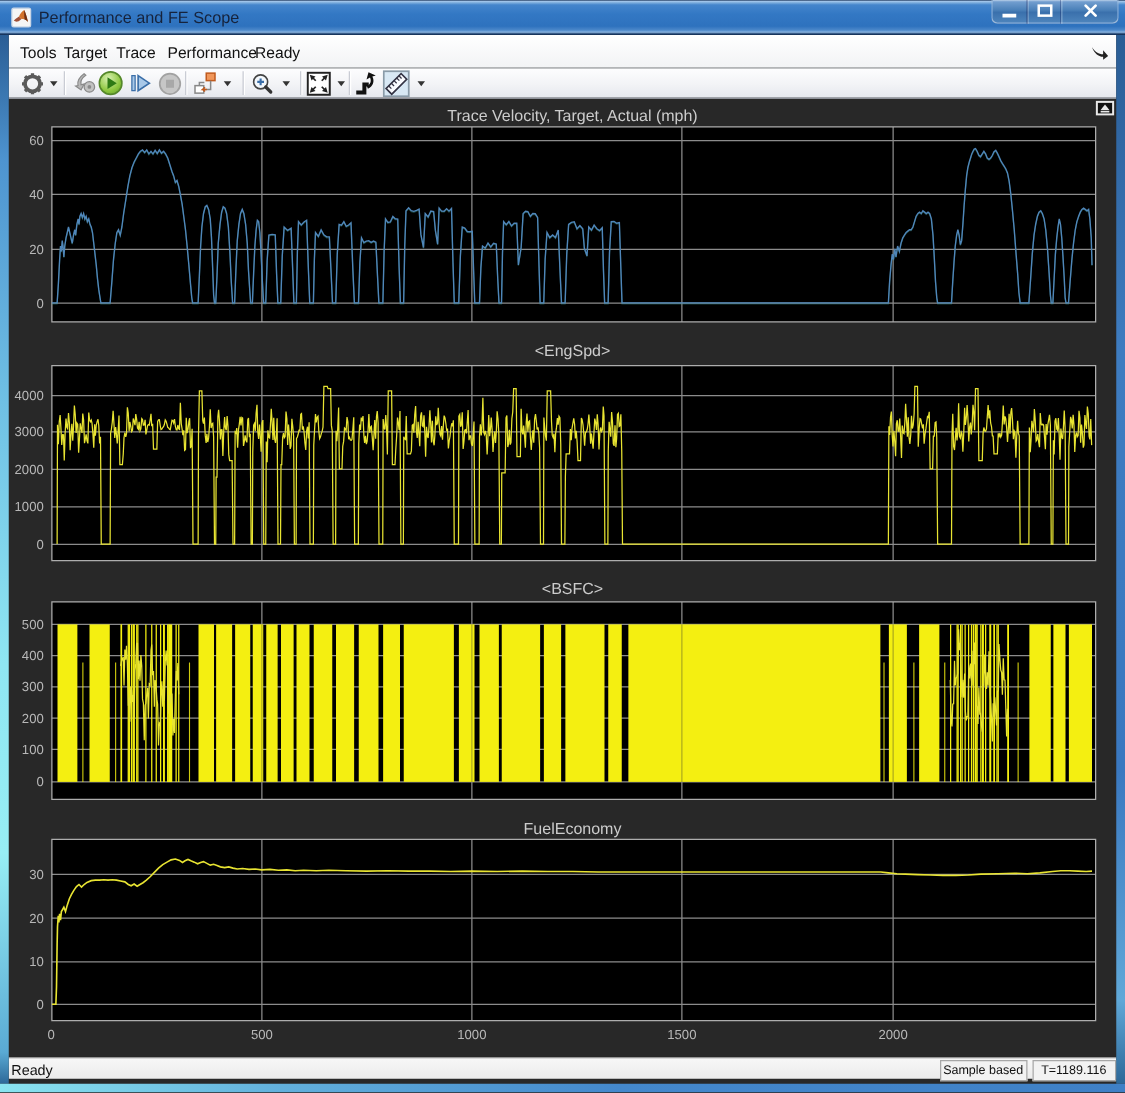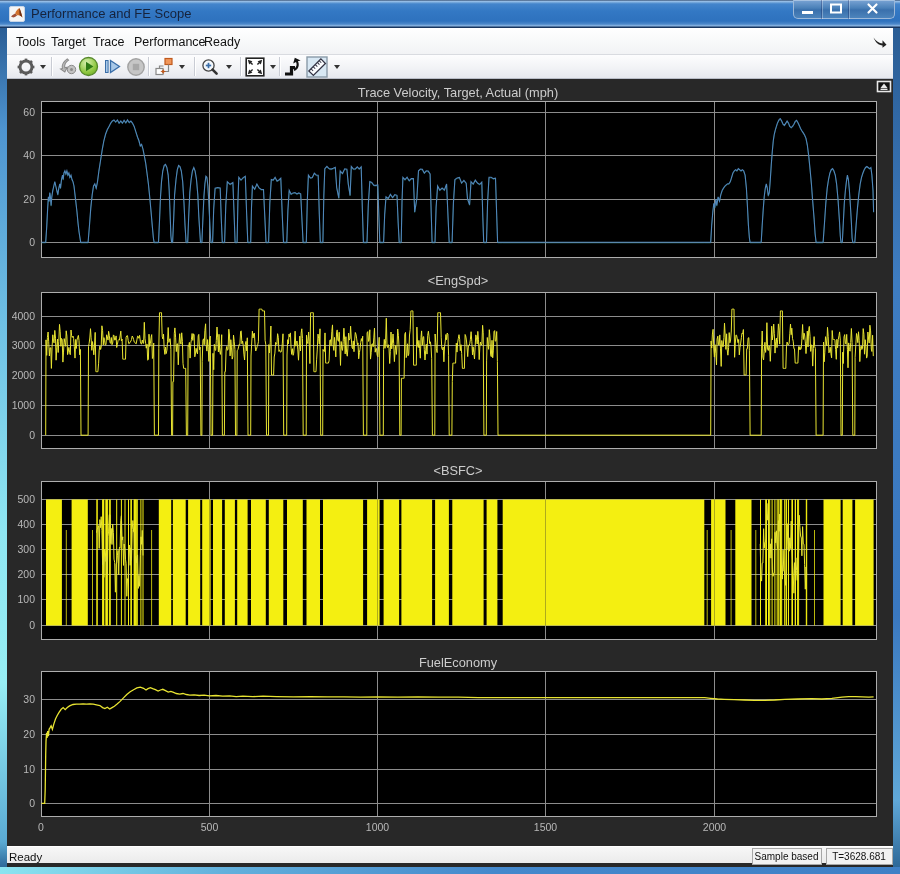--- a/index.html
+++ b/index.html
@@ -334,17 +334,17 @@
       </clipPath>
       <g>
         <rect x="877.5" y="81.5" width="13" height="10" fill="#111" stroke="#e8e8e8" stroke-width="1.6"></rect>
         <path d="M884 83.5 L887.5 88 L880.5 88 Z" fill="#e8e8e8"></path>
         <rect x="880.5" y="88.6" width="7" height="1.4" fill="#e8e8e8"></rect>
       </g>
     </svg>
   <div id="statusbar">
     <span style="position:absolute;left:2px;top:4px;font-size:11.5px;color:#111">Ready</span>
     <span class="sbox" style="right:71px;width:70px">Sample based</span>
-    <span class="sbox" style="right:0px;width:67px">T=3628.681</span>
+    <span class="sbox" style="right:0px;width:67px">T=1189.116</span>
   </div>
   <div id="lborder"></div>
   <div id="rborder"></div>
   <div id="bborder"></div>
 </div>
 </body></html>

